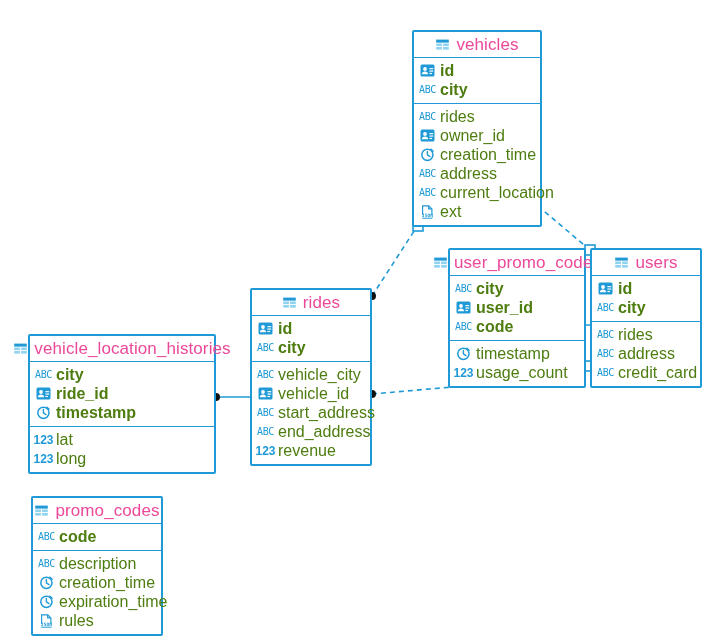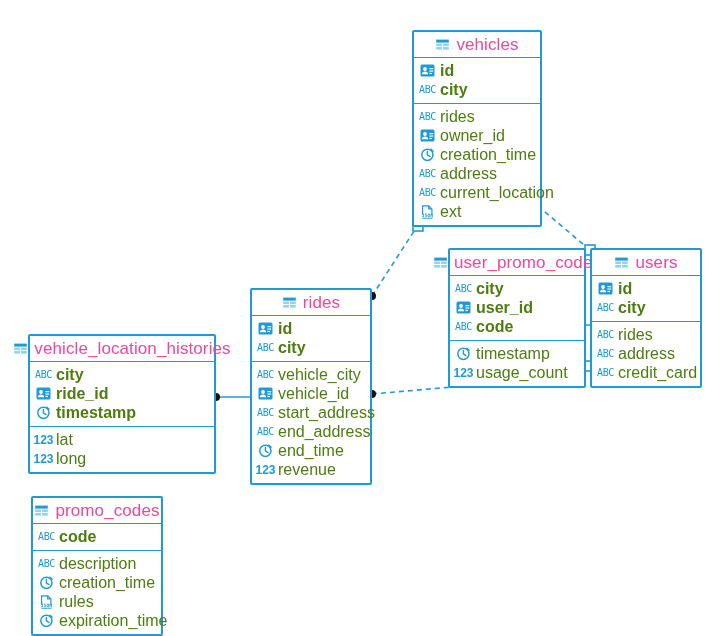--- a/index.html
+++ b/index.html
@@ -402,30 +402,20 @@
             <span class="field-name">start_address</span>
           </div>
           <div class="field-row">
             <span class="ic">
               <span class="ic-abc">ABC</span>
             </span>
             <span class="field-name">end_address</span>
           </div>
           <div class="field-row">
             <span class="ic">
-              <svg width="15" height="15" viewBox="0 0 15 15">
-                <circle cx="7.4" cy="7.8" r="5.6" fill="none" stroke="#1f9ad6" stroke-width="1.5"></circle>
-                <path d="M7.4 4.4 V7.9 L10 9.6" fill="none" stroke="#1f9ad6" stroke-width="1.4" stroke-linecap="round"></path>
-                <path d="M10.7 2.1 L13.2 4.2" fill="none" stroke="#1f9ad6" stroke-width="1.3" stroke-linecap="round"></path>
-              </svg>
-            </span>
-            <span class="field-name">end_time</span>
-          </div>
-          <div class="field-row">
-            <span class="ic">
               <span class="ic-123">123</span>
             </span>
             <span class="field-name">revenue</span>
           </div>
         </div>
       </div>
       <div class="table-box" style="left: 28px; top: 334px; width: 188px;">
         <div class="tbl-title">
           <span class="ic">
             <svg width="15" height="15" viewBox="0 0 15 15">
@@ -518,36 +508,36 @@
                 <circle cx="7.4" cy="7.8" r="5.6" fill="none" stroke="#1f9ad6" stroke-width="1.5"></circle>
                 <path d="M7.4 4.4 V7.9 L10 9.6" fill="none" stroke="#1f9ad6" stroke-width="1.4" stroke-linecap="round"></path>
                 <path d="M10.7 2.1 L13.2 4.2" fill="none" stroke="#1f9ad6" stroke-width="1.3" stroke-linecap="round"></path>
               </svg>
             </span>
             <span class="field-name">creation_time</span>
           </div>
           <div class="field-row">
             <span class="ic">
               <svg width="15" height="15" viewBox="0 0 15 15">
+                <circle cx="7.4" cy="7.8" r="5.6" fill="none" stroke="#1f9ad6" stroke-width="1.5"></circle>
+                <path d="M7.4 4.4 V7.9 L10 9.6" fill="none" stroke="#1f9ad6" stroke-width="1.4" stroke-linecap="round"></path>
+                <path d="M10.7 2.1 L13.2 4.2" fill="none" stroke="#1f9ad6" stroke-width="1.3" stroke-linecap="round"></path>
+              </svg>
+            </span>
+            <span class="field-name">expiration_time</span>
+          </div>
+          <div class="field-row">
+            <span class="ic">
+              <svg width="15" height="15" viewBox="0 0 15 15">
                 <path d="M2.6 1.8 h6.1 l3.2 3.1 v8.2 h-9.3 z" fill="none" stroke="#1f9ad6" stroke-width="1.2"></path>
                 <path d="M8.7 1.8 v3.1 h3.2" fill="none" stroke="#1f9ad6" stroke-width="1.2"></path>
                 <rect x="2.1" y="10.9" width="10.6" height="3.4" fill="#ffffff"></rect>
                 <text class="ic-json-txt" x="7.4" y="13.3" text-anchor="middle">JSON</text>
                 <line x1="2.3" y1="14.2" x2="12.5" y2="14.2" stroke="#1f9ad6" stroke-width="1"></line>
               </svg>
             </span>
             <span class="field-name">rules</span>
-          </div>
-          <div class="field-row">
-            <span class="ic">
-              <svg width="15" height="15" viewBox="0 0 15 15">
-                <circle cx="7.4" cy="7.8" r="5.6" fill="none" stroke="#1f9ad6" stroke-width="1.5"></circle>
-                <path d="M7.4 4.4 V7.9 L10 9.6" fill="none" stroke="#1f9ad6" stroke-width="1.4" stroke-linecap="round"></path>
-                <path d="M10.7 2.1 L13.2 4.2" fill="none" stroke="#1f9ad6" stroke-width="1.3" stroke-linecap="round"></path>
-              </svg>
-            </span>
-            <span class="field-name">expiration_time</span>
           </div>
         </div>
       </div>
     </div>
 
 </div>
 
 </body></html>

